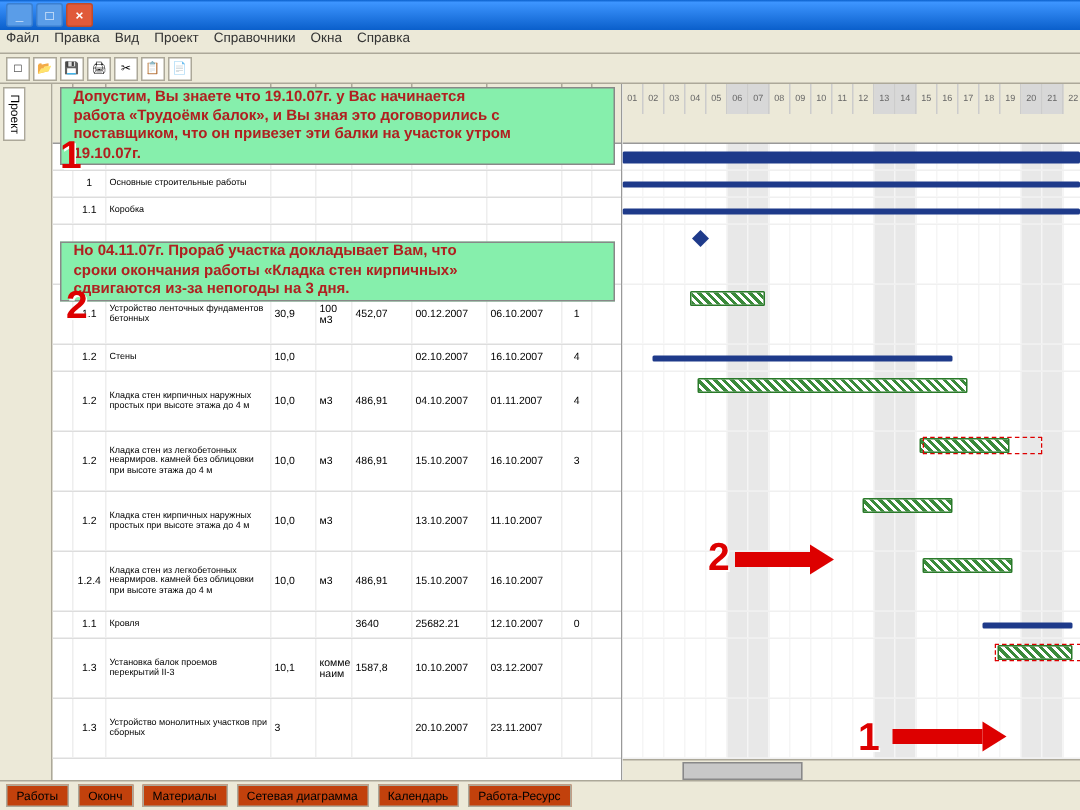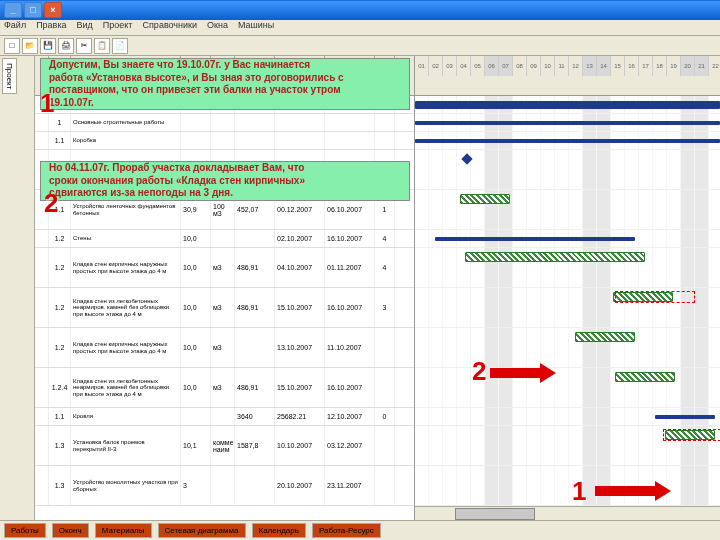--- a/index.html
+++ b/index.html
@@ -63,21 +63,21 @@
   </div>
 </div>
 
 <div class="menubar" id="menubar">
     <span>Файл</span>
     <span>Правка</span>
     <span>Вид</span>
     <span>Проект</span>
     <span>Справочники</span>
     <span>Окна</span>
-    <span>Машины</span>
+    <span>Справка</span>
   </div>
 
 <div class="toolbar">
   <div class="tbbtn">□</div>
   <div class="tbbtn">📂</div>
   <div class="tbbtn">💾</div>
   <div class="tbbtn">🖨</div>
   <div class="tbbtn">✂</div>
   <div class="tbbtn">📋</div>
   <div class="tbbtn">📄</div>
@@ -600,21 +600,21 @@
           <div class="col we"></div>
           <div class="col we"></div>
           <div class="col"></div>
         </div>
       </div>
     <div class="scroll-h">
       <div class="scroll-thumb" style="left:40px;width:80px"></div>
     </div>
   </div>
 
-  <div class="callout" style="left:40px;top:2px;width:370px" id="callout1"><span>Допустим, Вы знаете что 19.10.07г. у Вас начинается</span><br><span>работа «Установка высоте», и Вы зная это договорились с</span><br><span>поставщиком, что он привезет эти балки на участок утром</span><br><span>19.10.07г.</span></div>
+  <div class="callout" style="left:40px;top:2px;width:370px" id="callout1"><span>Допустим, Вы знаете что 19.10.07г. у Вас начинается</span><br><span>работа «Трудоёмк балок», и Вы зная это договорились с</span><br><span>поставщиком, что он привезет эти балки на участок утром</span><br><span>19.10.07г.</span></div>
   <div class="callout" style="left:40px;top:105px;width:370px" id="callout2"><span>Но 04.11.07г. Прораб участка докладывает Вам, что</span><br><span>сроки окончания  работы «Кладка стен кирпичных»</span><br><span>сдвигаются из-за непогоды на 3 дня.</span></div>
 
   <div id="overlays">
       <div class="big-num" style="left: 40px; top: 32px;">1</div>
       <div class="big-num" style="left: 44px; top: 132px;">2</div>
       <div class="big-num" style="left: 472px; top: 300px;">2</div>
       <div class="big-num" style="left: 572px; top: 420px;">1</div>
       <div class="arrow" style="left: 490px; top: 312px; width: 50px;">
         <div class="arrow-body" style="width: 50px; position: relative;">
           <div class="arrow-head"></div>

